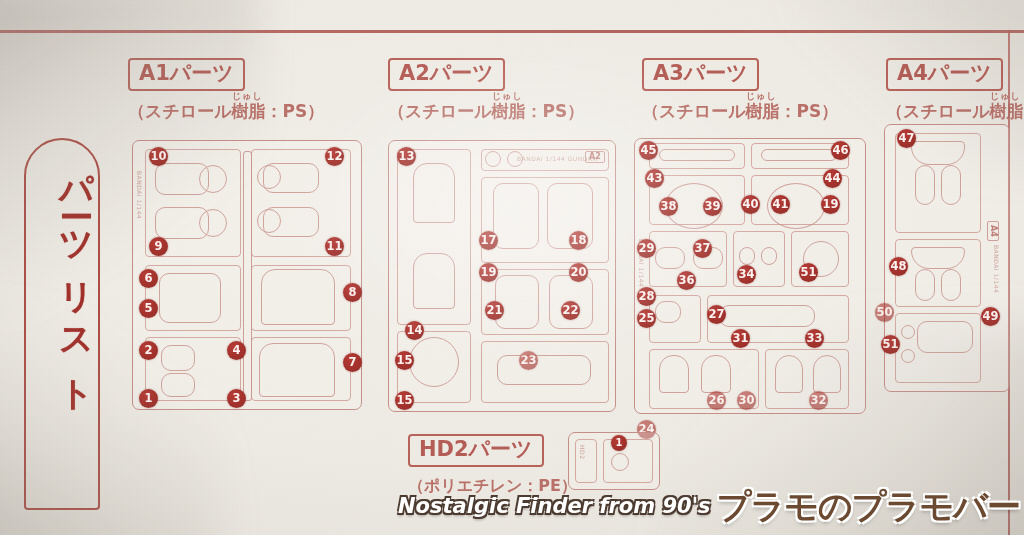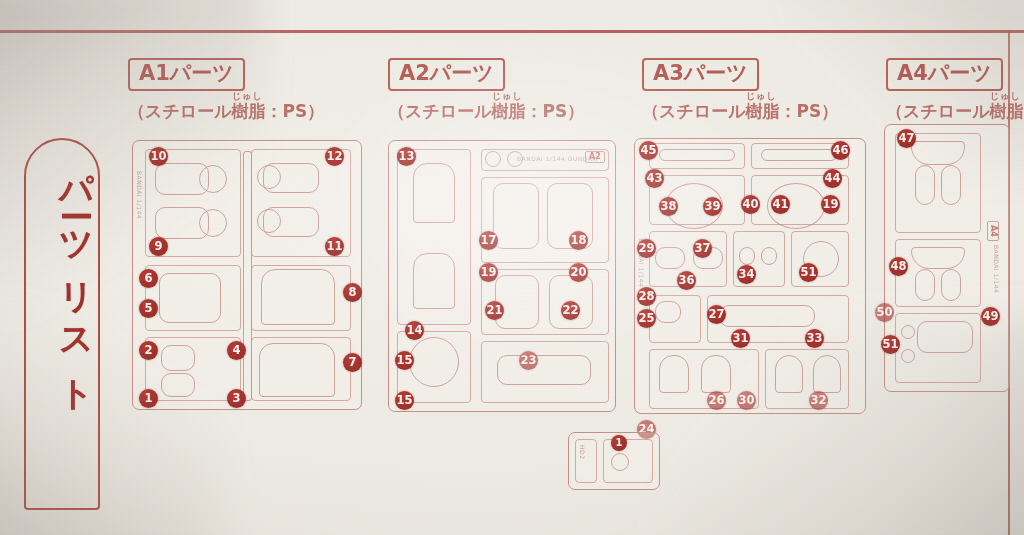--- a/index.html
+++ b/index.html
@@ -433,32 +433,42 @@
     <div class="sprue-tag vert" style="left:102px; top:96px;">A4</div>
     <div class="micro-text vert" style="left:108px; top:120px;">BANDAI 1/144</div>
 
     <div class="num" style="left:12px; top:4px;">47</div>
     <div class="num" style="left:4px;  top:132px;">48</div>
     <div class="num" style="left:96px; top:182px;">49</div>
     <div class="num fade" style="left:-10px;top:178px;">50</div>
     <div class="num" style="left:-4px; top:210px;">51</div>
   </div>
 
+  <div id="hd2">
+    <div class="sec-title-box">HD2パーツ</div>
+    <div class="sec-sub" style="font-size:16px;">
+      <span>（ポリエチレン：PE）</span>
+    </div>
+  </div>
 
   <div class="sprue" style="left:568px; top:432px; width:92px; height:58px;">
     <div class="cell" style="left:6px; top:6px; width:22px; height:44px;"></div>
     <div class="cell" style="left:34px; top:6px; width:50px; height:44px;"></div>
     <div class="blobs">
       <div class="blob r" style="left:42px; top:20px; width:18px; height:18px;"></div>
     </div>
     <div class="micro-text vert" style="left:10px; top:12px;">HD2</div>
     <div class="num sm" style="left:42px; top:2px;">1</div>
   </div>
 
   <div class="shade-tl"></div>
   <div class="shade-bl"></div>
   <div class="shade-br"></div>
   <div class="shade-tr"></div>
   <div class="glare"></div>
   <div class="grain"></div>
 
+  <div id="watermark">
+    <span id="wm-en">Nostalgic Finder from 90's</span>
+    <span id="wm-jp">プラモのプラモバー</span>
+  </div>
 
 </div>
 
 </body></html>

